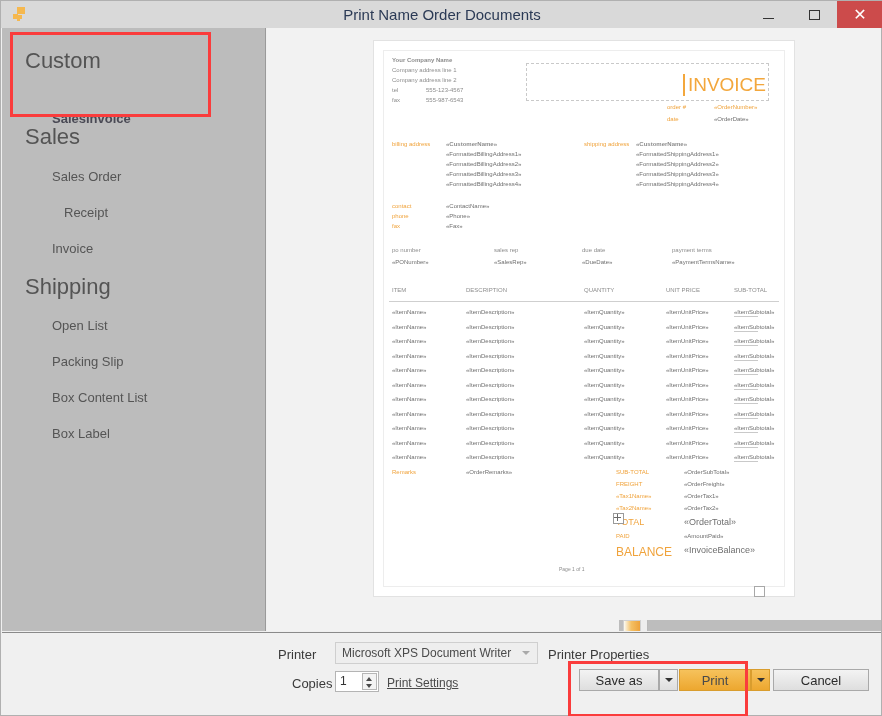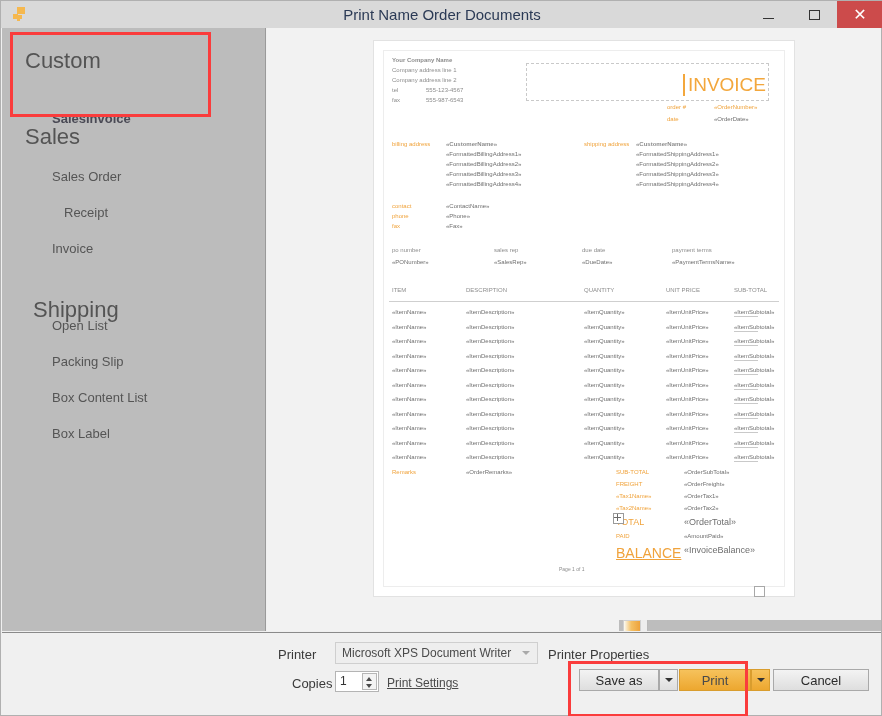--- a/index.html
+++ b/index.html
@@ -76,21 +76,21 @@
     font-family: "Liberation Sans", sans-serif;
   }
   .grp-sub.bold { font-weight: bold; color: #4a4a55; }
 
   .s-custom-title { position:absolute; left:0; top: 20px; }
   .s-custom-item  { position:absolute; left:0; top: 63px; margin-top: 20px; }
   .s-sales-title  { position:absolute; left:0; top: 96px; }
   .s-sales-1      { position:absolute; left:0; top: 141px; }
   .s-sales-2      { position:absolute; left:12px; top: 177px; }
   .s-sales-3      { position:absolute; left:0; top: 213px; }
-  .s-ship-title   { position:absolute; left:8px; top: 246px; margin-top: 23px; }
+  .s-ship-title   { position:absolute; left:0; top: 246px; }
   .s-ship-1       { position:absolute; left:0; top: 290px; }
   .s-ship-2       { position:absolute; left:0; top: 326px; }
   .s-ship-3       { position:absolute; left:0; top: 362px; }
   .s-ship-4       { position:absolute; left:0; top: 398px; }
 
   
   .preview {
     position: absolute; left: 266px; top: 27px;
     width: 614px; height: 603px;
     background: #f2f2f2;
@@ -464,21 +464,21 @@
             <div class="dt dlabel" style="left: 232px; top: 430px; font-size: 6px;">FREIGHT</div>
             <div class="dt dmerge" style="left: 300px; top: 430px; font-size: 6px;">«OrderFreight»</div>
             <div class="dt dlabel" style="left: 232px; top: 442px; font-size: 6px;">«Tax1Name»</div>
             <div class="dt dmerge" style="left: 300px; top: 442px; font-size: 6px;">«OrderTax1»</div>
             <div class="dt dlabel" style="left: 232px; top: 454px; font-size: 6px;">«Tax2Name»</div>
             <div class="dt dmerge" style="left: 300px; top: 454px; font-size: 6px;">«OrderTax2»</div>
             <div class="dt dlabel" style="left: 232px; top: 466px; font-size: 9px;">TOTAL</div>
             <div class="dt dmerge" style="left: 300px; top: 466px; font-size: 9px;">«OrderTotal»</div>
             <div class="dt dlabel" style="left: 232px; top: 482px; font-size: 6px;">PAID</div>
             <div class="dt dmerge" style="left: 300px; top: 482px; font-size: 6px;">«AmountPaid»</div>
-            <div class="dt dlabel" style="left: 232px; top: 494px; font-size: 14px; text-decoration: underline;">BALANCE</div>
+            <div class="dt dlabel" style="left: 232px; top: 494px; font-size: 12px;">BALANCE</div>
             <div class="dt dmerge" style="left: 300px; top: 494px; font-size: 9px;">«InvoiceBalance»</div>
           </div>
 
         <div class="marker"></div>
         <div class="corner-box"></div>
 
         <div class="dt dgray" style="left:175px; top:515px; font-size:5px;">Page 1 of 1</div>
       </div>
     </div>
 

